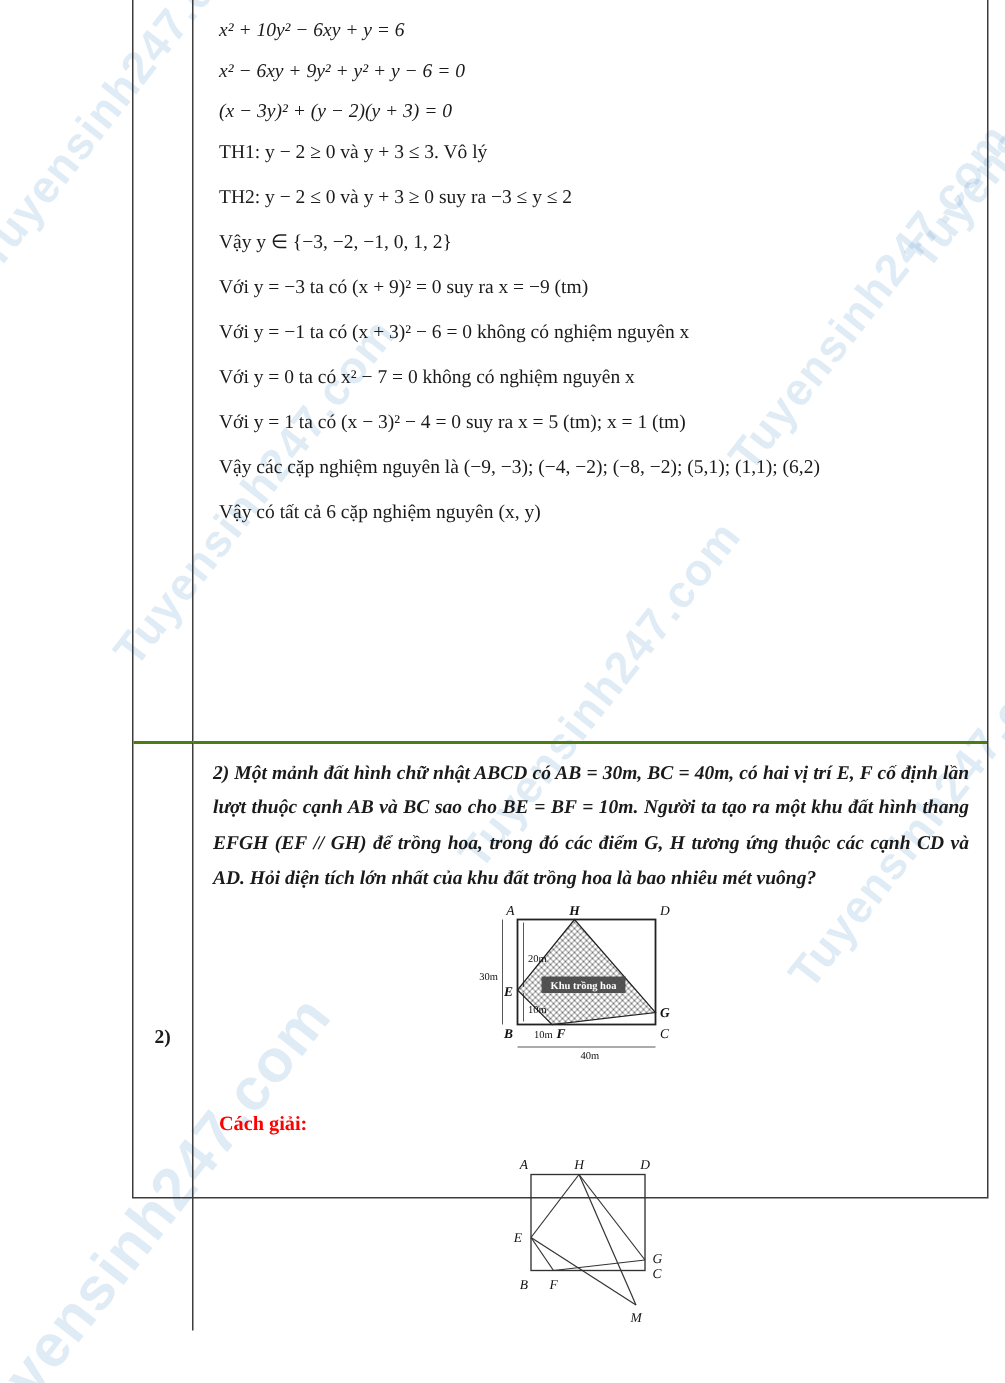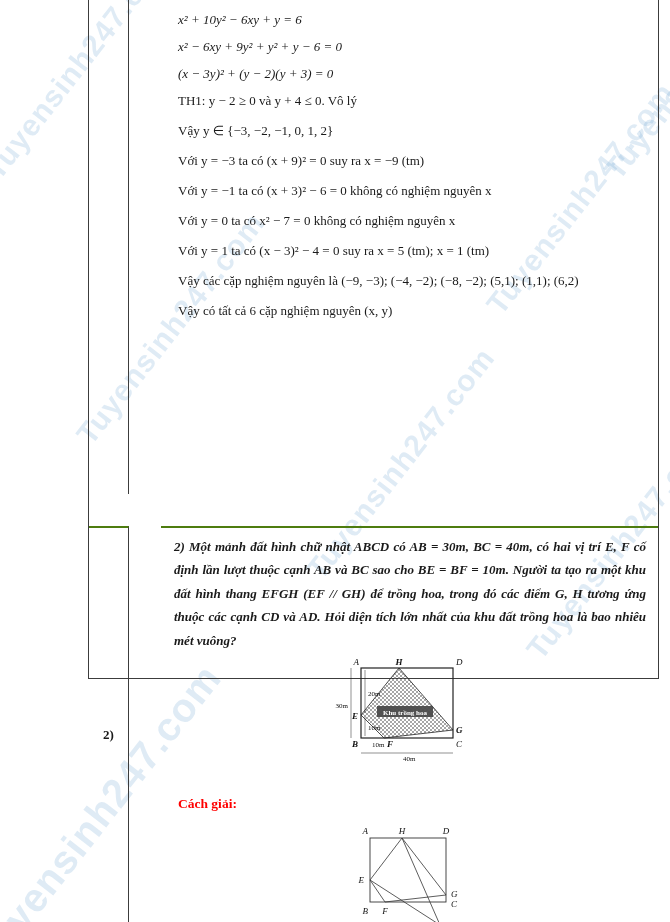--- a/index.html
+++ b/index.html
@@ -28,28 +28,27 @@
   .wm2 { left: 70px;  top: 430px; font-size: 30px; }
   .wm3 { left: 300px; top: 565px; font-size: 30px; }
   .wm4 { left: 480px; top: 300px; font-size: 30px; }
   .wm5 { left: 520px; top: 645px; font-size: 30px; }
   .wm6 { left: -35px; top: 950px; font-size: 40px; }
   .wm7 { left: 598px; top: 165px; font-size: 30px; }
 
   .grid {
     position: absolute;
     left: 88px; top: -1px;
-    width: 571px; height: 680px;
+    width: 571px; height: 800px;
     border: 1px solid #3c3c3c;
     display: grid;
     grid-template-columns: 40px 1fr;
     grid-template-rows: 494px 1fr;
     background: transparent;
     z-index: 1;
-    gap: 32px;
   }
   .cell-num {
     border-right: 1px solid #3c3c3c;
     display: flex; align-items: center; justify-content: center;
     font-weight: bold; font-size: 13px;
   }
   .row2cell { border-top: 2px solid #4d7c0f; }
 
   .content1 { padding: 13px 10px 0 17px; }
   .mline {
@@ -98,21 +97,22 @@
 <div class="watermark wm7">Tuyensinh247.com</div>
 
 <div class="grid">
 
   <div class="cell-num"></div>
 
   <div class="content1">
     <div class="mline eq">x² + 10y² − 6xy + y = 6</div>
     <div class="mline eq">x² − 6xy + 9y² + y² + y − 6 = 0</div>
     <div class="mline eq">(x − 3y)² + (y − 2)(y + 3) = 0</div>
-    <div class="mline">TH1: y − 2 ≥ 0 và y + 4 ≤ 0. Vô lý</div>
+    <div class="mline">TH1: y − 2 ≥ 0 và y + 3 ≤ 3. Vô lý</div>
+    <div class="mline">TH2: y − 2 ≤ 0 và y + 3 ≥ 0 suy ra −3 ≤ y ≤ 2</div>
     <div class="mline">Vậy y ∈ {−3, −2, −1, 0, 1, 2}</div>
     <div class="mline">Với y = −3 ta có (x + 9)² = 0 suy ra x = −9 (tm)</div>
     <div class="mline">Với y = −1 ta có (x + 3)² − 6 = 0 không có nghiệm nguyên x</div>
     <div class="mline">Với y = 0 ta có x² − 7 = 0 không có nghiệm nguyên x</div>
     <div class="mline">Với y = 1 ta có (x − 3)² − 4 = 0 suy ra x = 5 (tm); x = 1 (tm)</div>
     <div class="mline">Vậy các cặp nghiệm nguyên là (−9, −3); (−4, −2); (−8, −2); (5,1); (1,1); (6,2)</div>
     <div class="mline">Vậy có tất cả 6 cặp nghiệm nguyên (x, y)</div>
   </div>
 
   <div class="cell-num row2cell">

